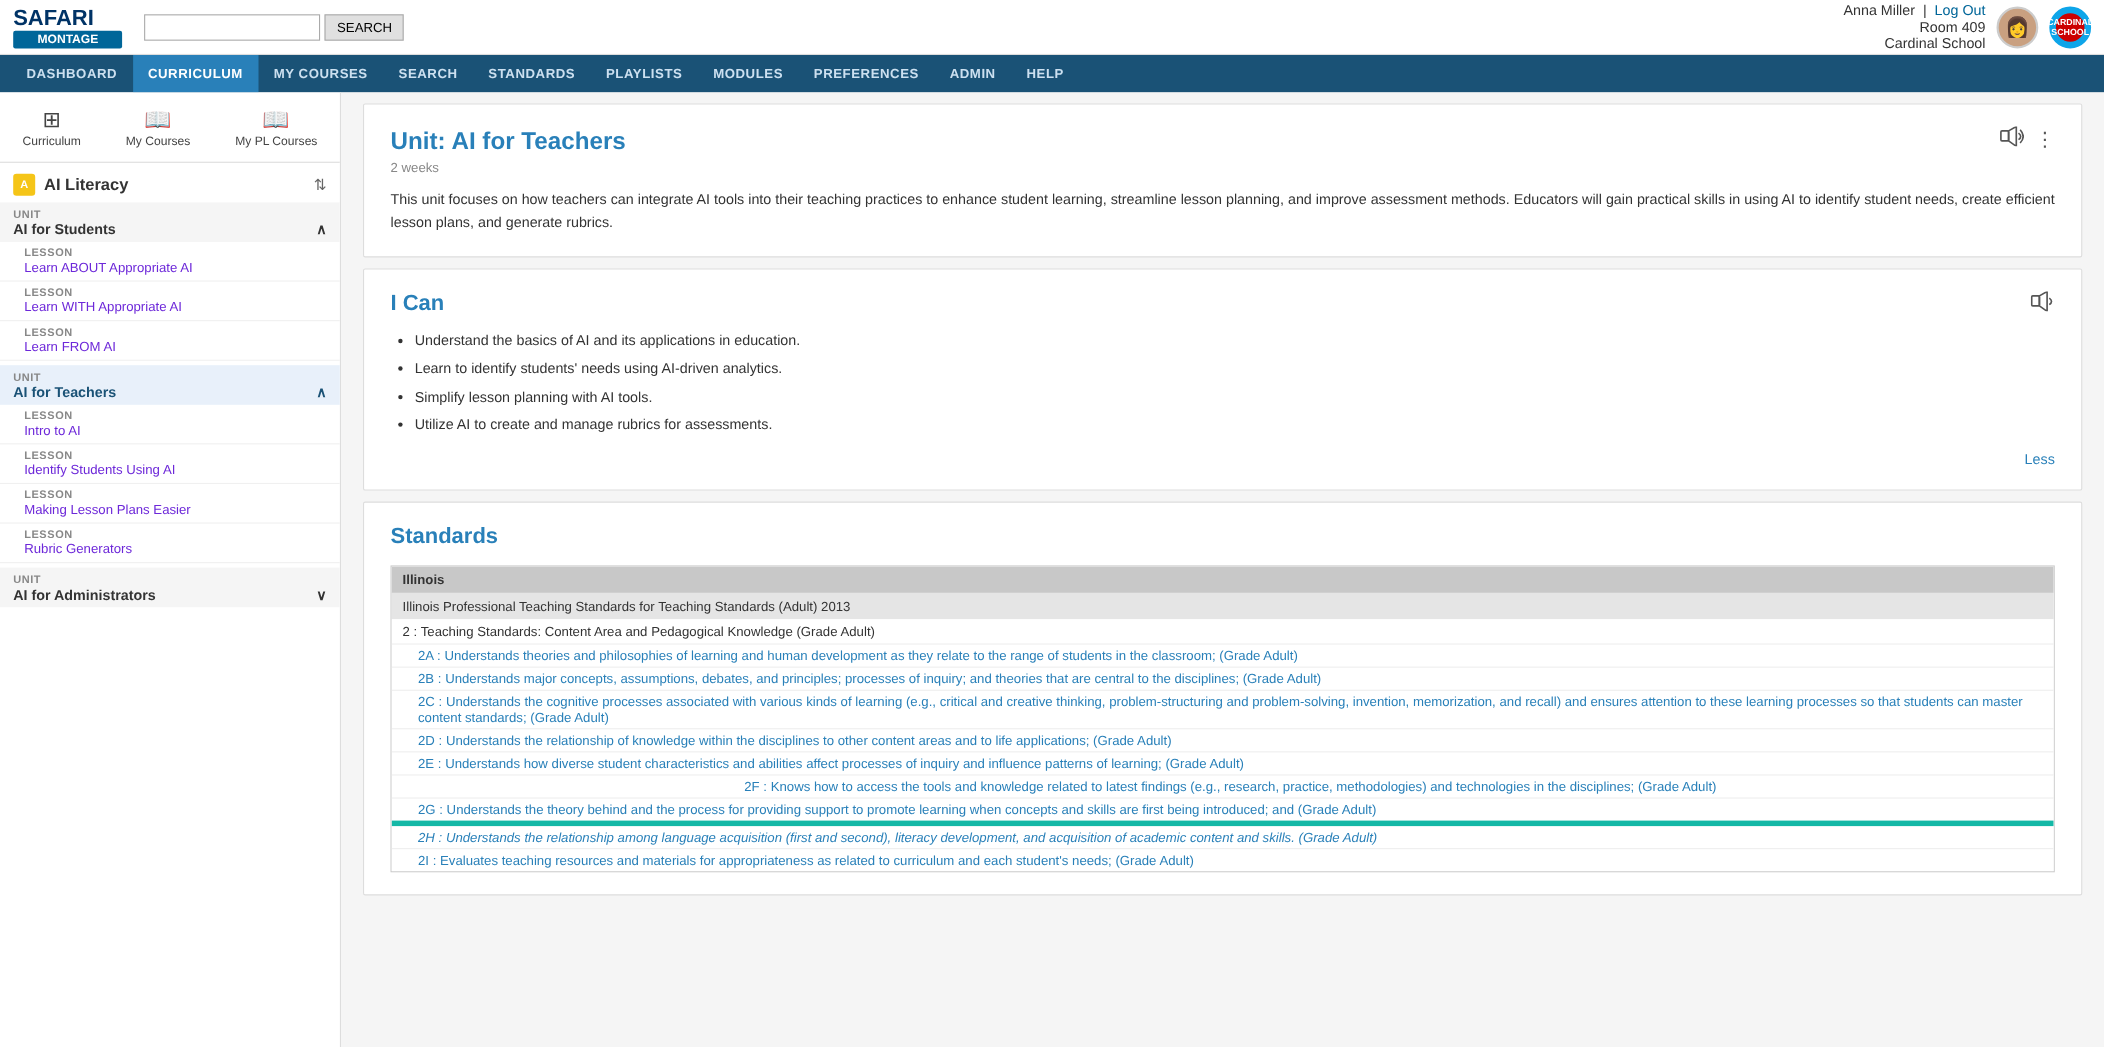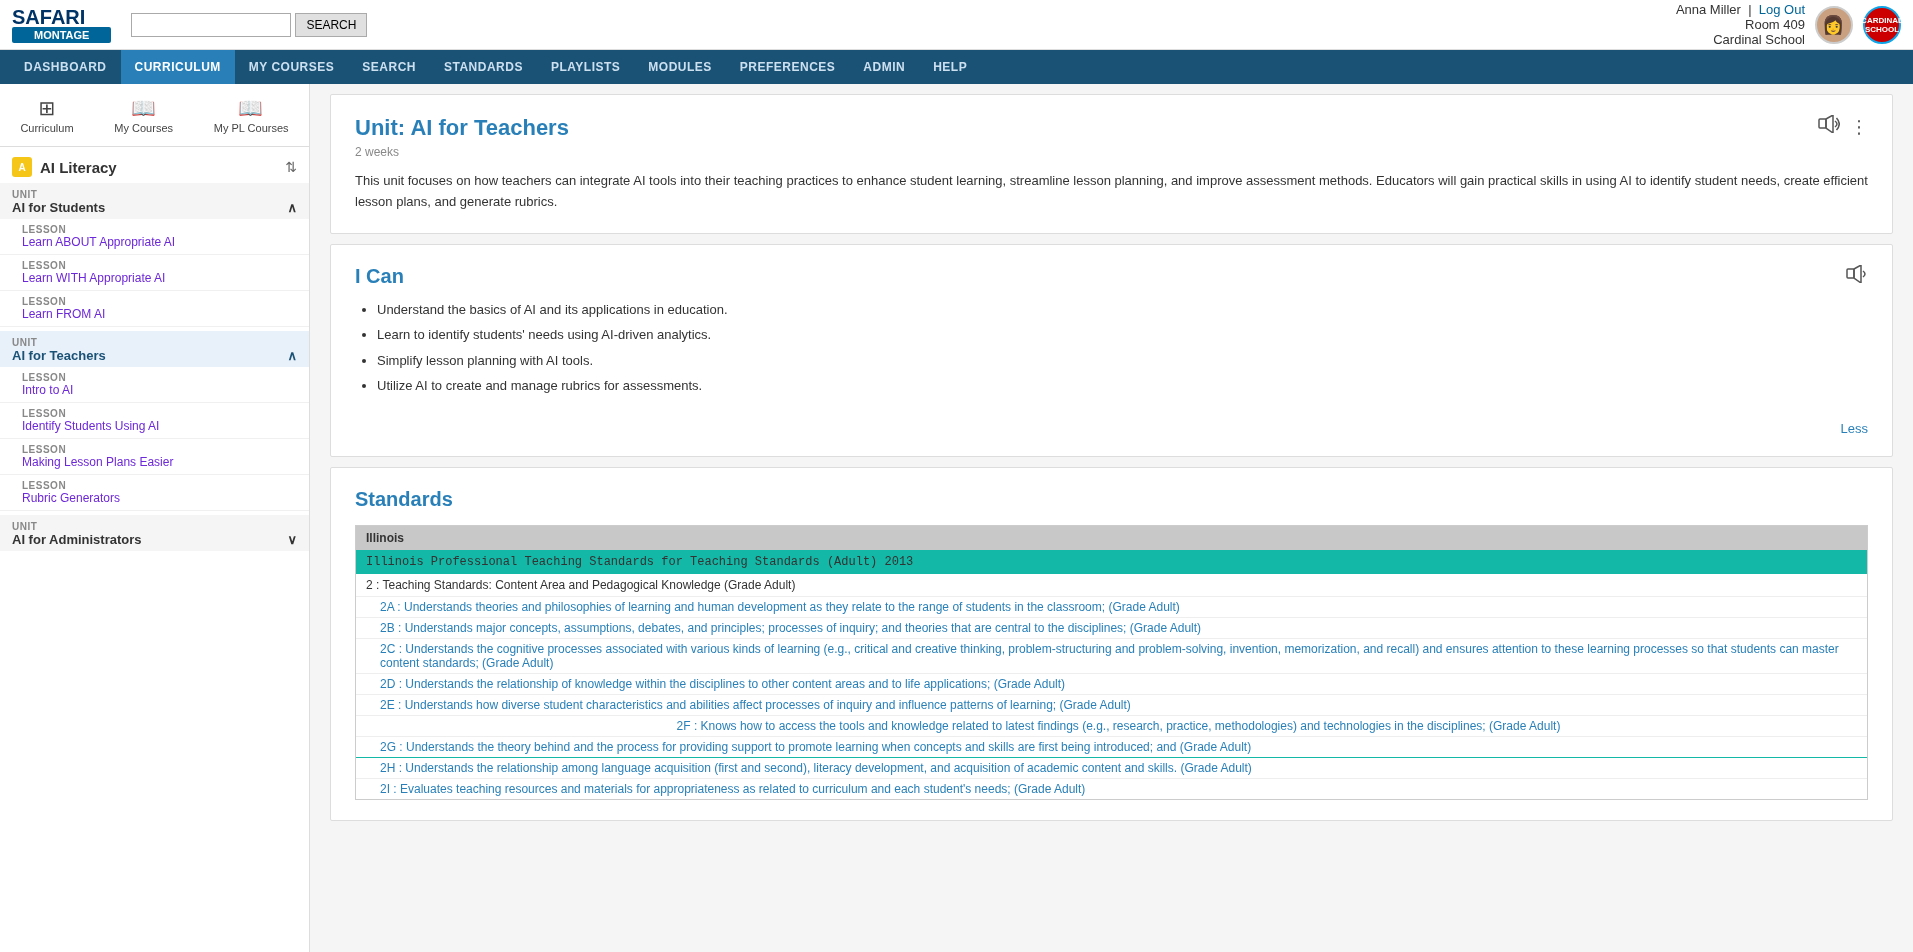--- a/index.html
+++ b/index.html
@@ -76,21 +76,21 @@
       display: flex;
       align-items: center;
       justify-content: center;
       font-size: 18px;
     }
     .school-badge {
       width: 38px;
       height: 38px;
       border-radius: 50%;
       background: #cc0000;
-      border: 2px solid #0ea5e9;
+      border: 6px solid #0ea5e9;
       display: flex;
       align-items: center;
       justify-content: center;
       color: #fff;
       font-size: 8px;
       font-weight: bold;
       text-align: center;
     }
 
     
@@ -270,21 +270,21 @@
       list-style: disc;
       padding-left: 22px;
     }
     .can-list li {
       margin-bottom: 6px;
       font-size: 13px;
       line-height: 1.5;
     }
     .less-btn {
       text-align: right;
-      margin-top: 25px;
+      margin-top: 14px;
     }
     .less-btn a {
       color: #2980b9;
       text-decoration: none;
       font-size: 13px;
       cursor: pointer;
     }
 
     .standards-section {
       background: #fff;
@@ -305,21 +305,21 @@
       font-size: 12px;
       overflow-y: auto;
       max-height: 320px;
     }
     .standards-table-inner {
       width: 100%;
       border-collapse: collapse;
     }
     tr td { padding: 4px 10px; vertical-align: top; }
     .bg-gray1 { background: #c8c8c8; }
-    .bg-gray2 { background: #14b8a6; font-family: Liberation Mono, monospace; }
+    .bg-gray2 { background: #e5e5e5; }
     .bg-white { background: #fff; }
     .std-link { color: #2980b9; }
 
     
     ::-webkit-scrollbar { width: 8px; height: 8px; }
     ::-webkit-scrollbar-track { background: #f1f1f1; }
     ::-webkit-scrollbar-thumb { background: #bbb; border-radius: 4px; }
 
     .sidebar-top-nav {
       display: flex;
@@ -546,21 +546,21 @@
               <td class="bg-white" style="padding:3px 10px 3px 24px; border-top:1px solid #eee;text-align:center;">
                 <span class="std-link">2F : Knows how to access the tools and knowledge related to latest findings (e.g., research, practice, methodologies) and technologies in the disciplines; (Grade Adult)</span>
               </td>
             </tr>
             <tr>
               <td class="bg-white" style="padding:3px 10px 3px 24px; border-top:1px solid #eee;">
                 <span class="std-link">2G : Understands the theory behind and the process for providing support to promote learning when concepts and skills are first being introduced; and (Grade Adult)</span>
               </td>
             </tr>
             <tr>
-              <td class="bg-white" style="padding:3px 10px 3px 24px; border-top:1px solid #14b8a6;">
+              <td class="bg-white" style="padding:3px 10px 3px 24px; border-top:5px solid #14b8a6;font-style:italic;">
                 <span class="std-link">2H : Understands the relationship among language acquisition (first and second), literacy development, and acquisition of academic content and skills. (Grade Adult)</span>
               </td>
             </tr>
             <tr>
               <td class="bg-white" style="padding:3px 10px 3px 24px; border-top:1px solid #eee;">
                 <span class="std-link">2I : Evaluates teaching resources and materials for appropriateness as related to curriculum and each student's needs; (Grade Adult)</span>
               </td>
             </tr>
           </tbody>
         </table>

